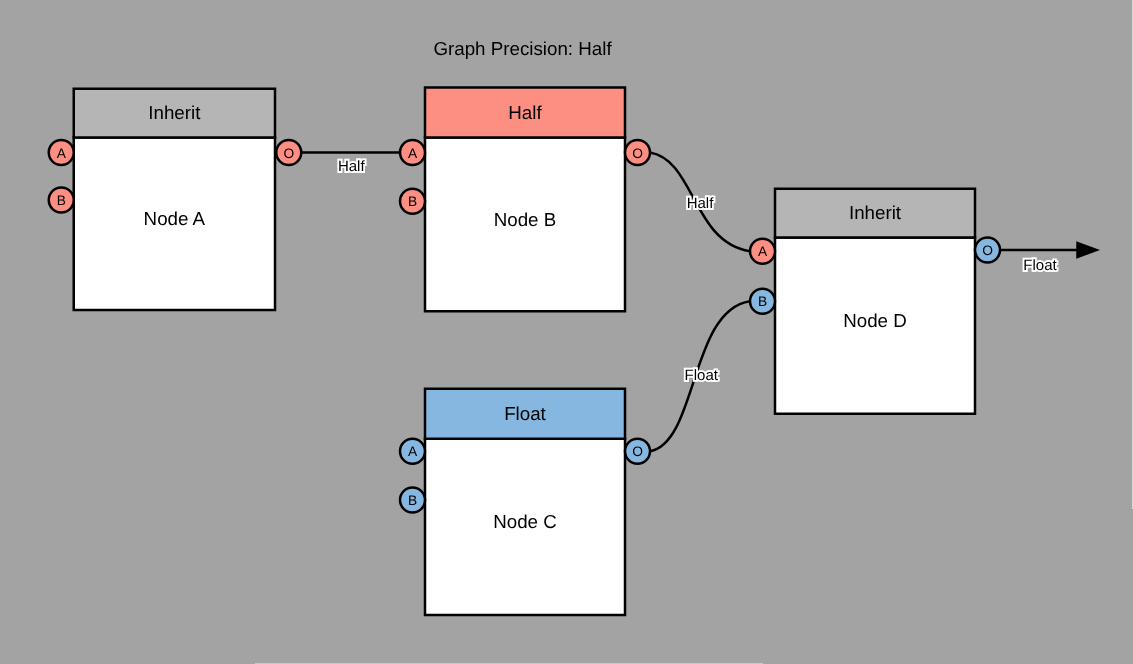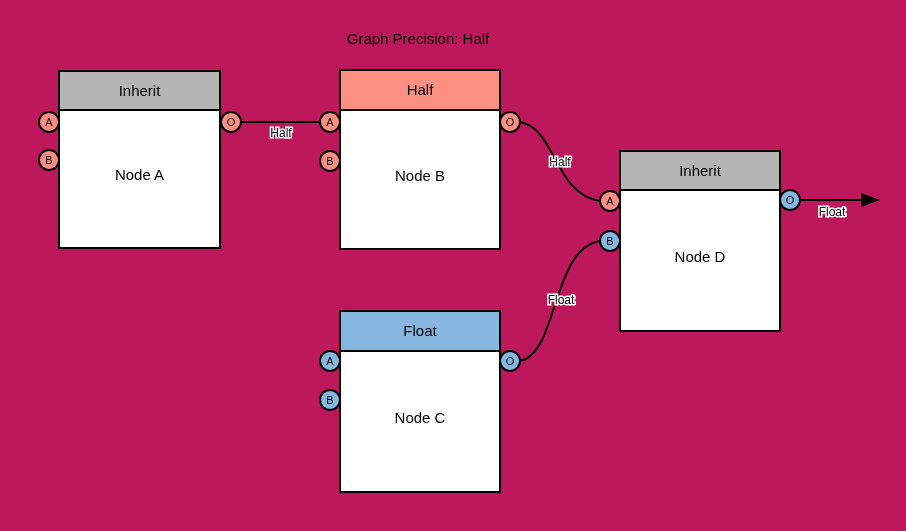--- a/index.html
+++ b/index.html
@@ -8,21 +8,21 @@
     background: #ffffff;
     width: 906px;
     height: 531px;
     overflow: hidden;
     font-family: "Liberation Sans", sans-serif;
   }
   .canvas {
     position: relative;
     width: 906px;
     height: 531px;
-    background: #be185d;
+    background: #a3a3a3;
   }
   svg text {
     font-family: "Liberation Sans", sans-serif;
     fill: #000000;
   }
   .diagram-title {
     font-size: 15px;
     text-anchor: middle;
   }
   .node-body {

